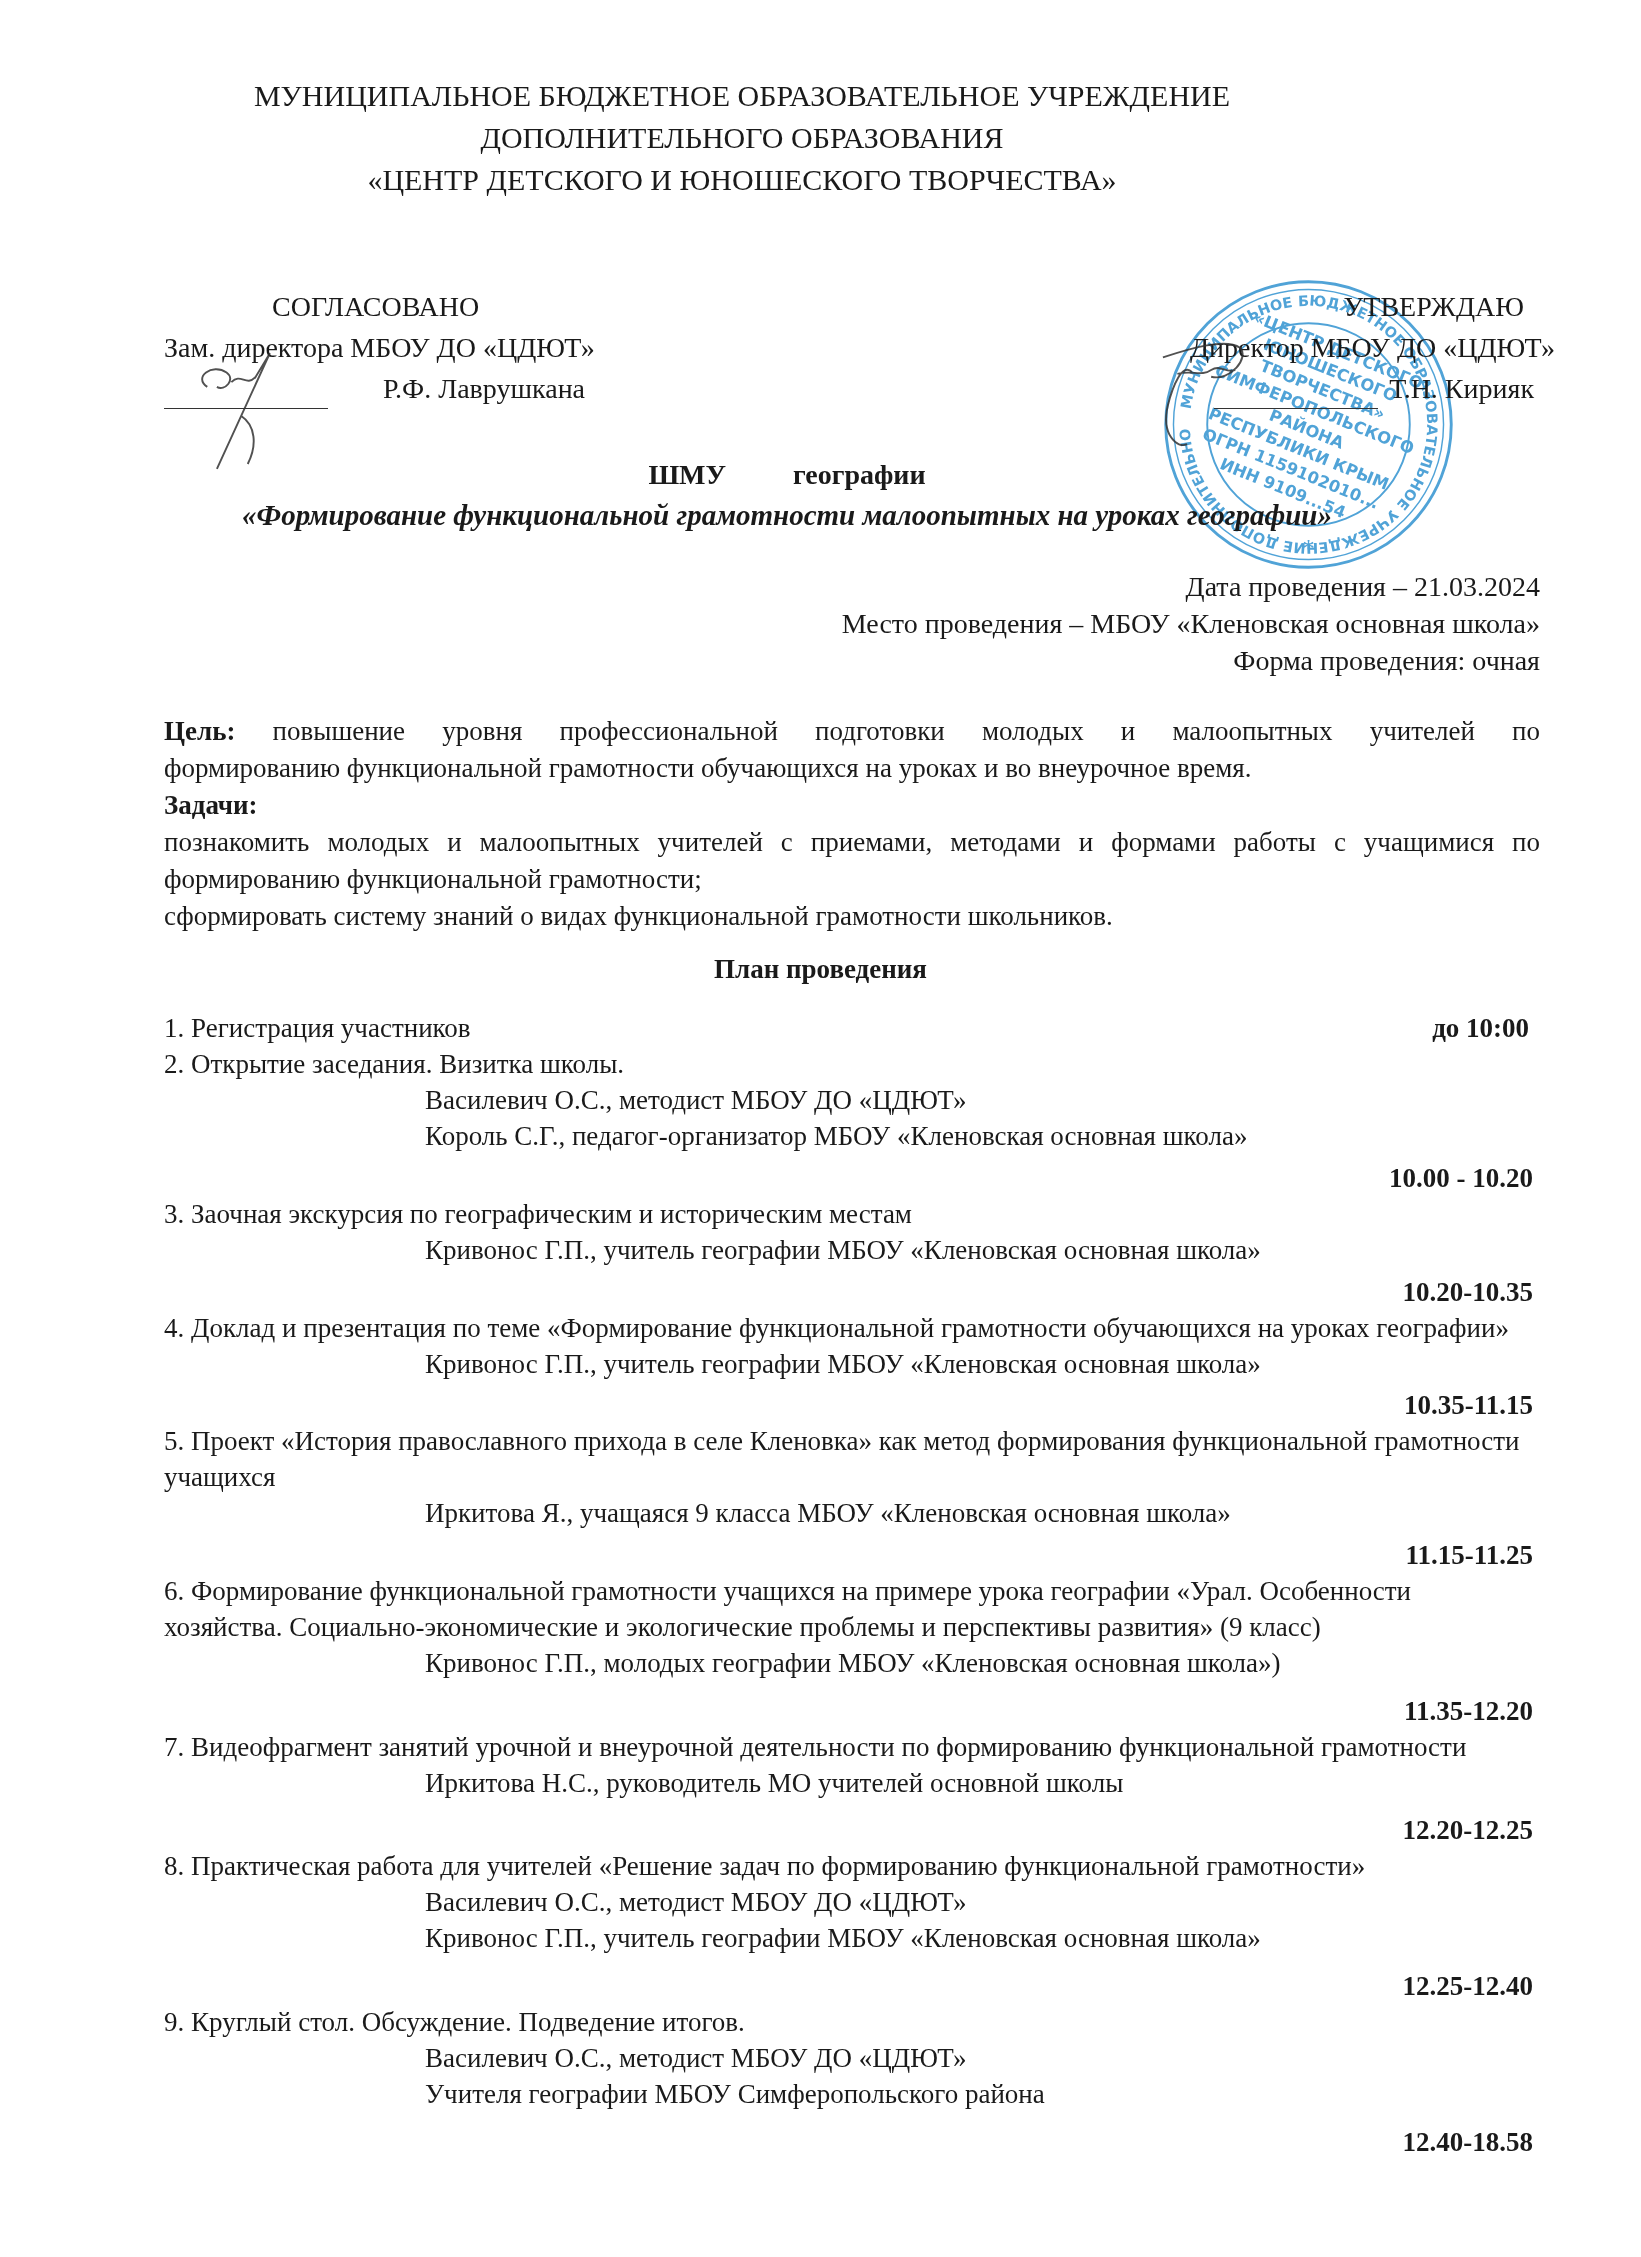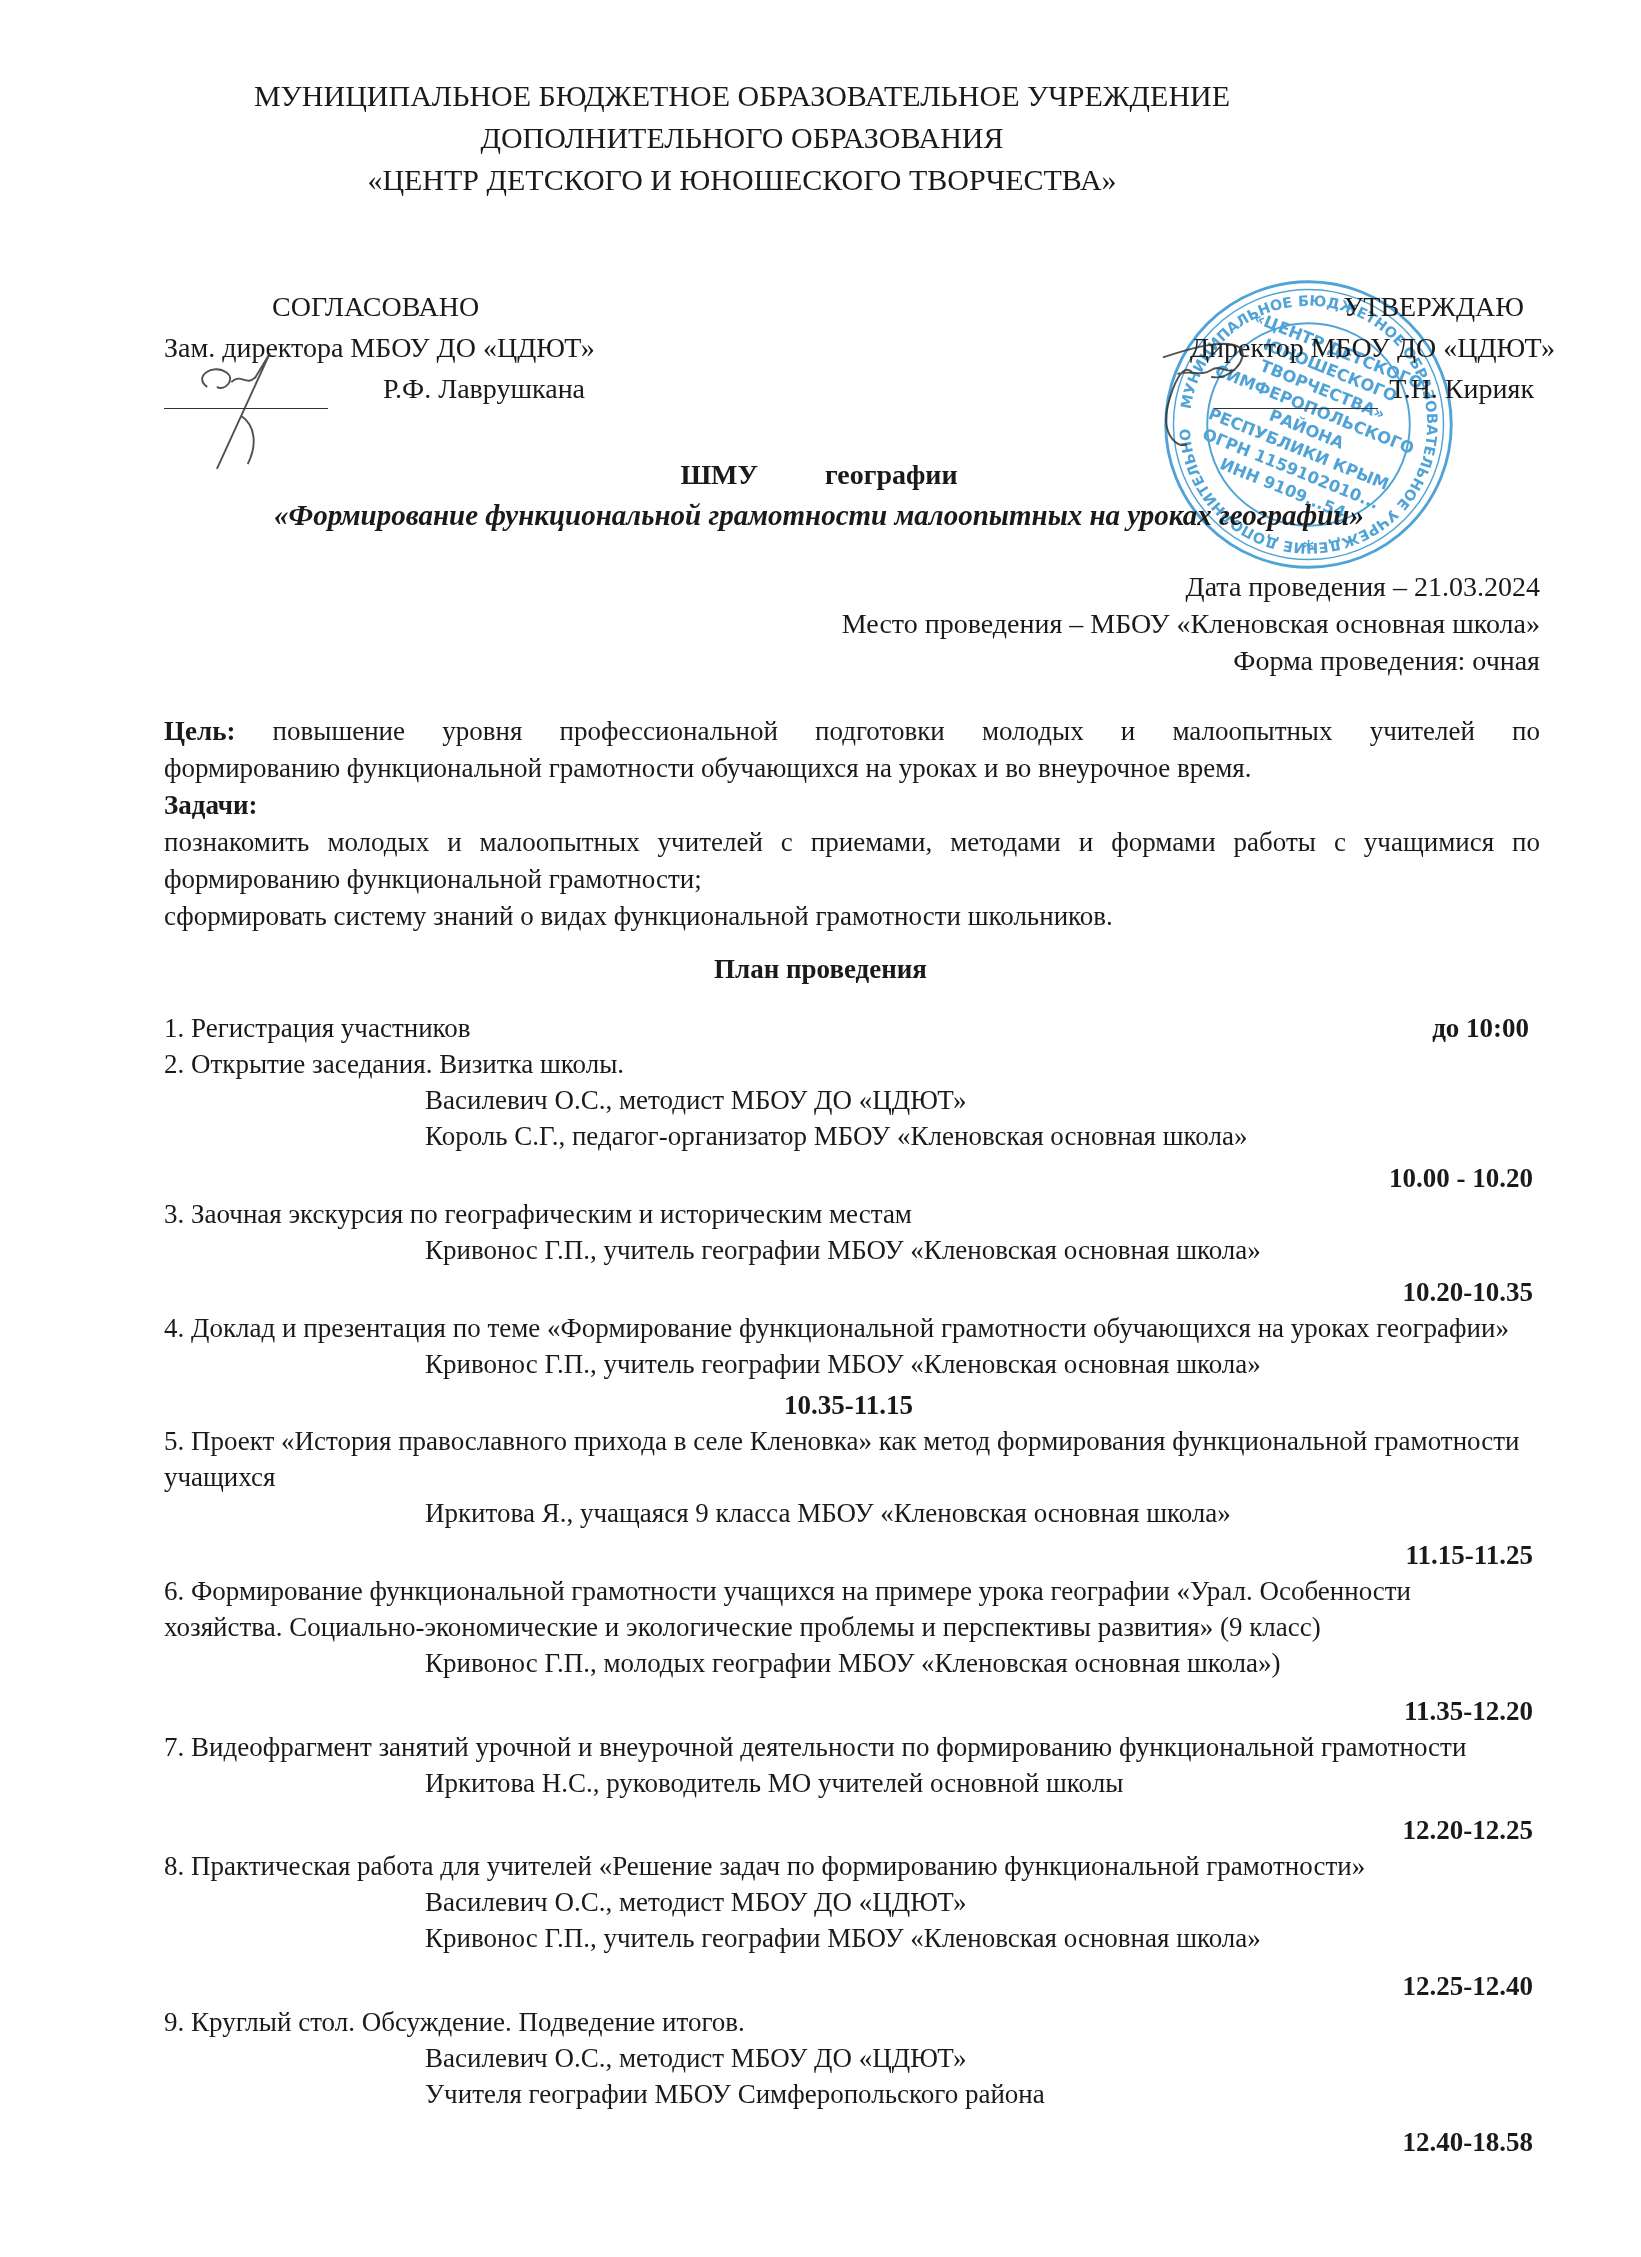--- a/index.html
+++ b/index.html
@@ -7,21 +7,21 @@
     width: 1641px; height: 2257px; position: relative; overflow: hidden;
     font-family: "Liberation Serif", "DejaVu Serif", serif;
     color: #1a1a1a;
   }
   .abs { position: absolute; }
   .center { text-align: center; }
   .header-org { left: 0; width: 1484px; top: 75px; font-size: 30px; line-height: 42px; }
   .approve-left { left: 164px; top: 286px; font-size: 28px; line-height: 41px; }
   .approve-right { left: 1101px; top: 286px; font-size: 28px; line-height: 41px; width: 454px; }
   .sigline { border-bottom: 1.4px solid #333; display: inline-block; }
-  .title-block { left: 0; width: 1574px; top: 454px; padding-left: 32px; }
+  .title-block { left: 0; width: 1574px; top: 454px; }
   .title-1 { font-weight: bold; font-size: 28px; line-height: 41px; word-spacing: 9.7px; }
   .title-2 { font-weight: bold; font-style: italic; font-size: 29px; line-height: 41px; }
   .meta-block { right: 101px; top: 568px; text-align: right; font-size: 28px; line-height: 37px; }
   .body-text { left: 164px; width: 1376px; font-size: 27px; line-height: 37px; }
   .justify { text-align: justify; text-align-last: justify; }
   .plan-title { left: 0; width: 1641px; top: 954px; font-weight: bold; font-size: 27px; }
   .plan { left: 164px; width: 1369px; top: 1010px; font-size: 27px; line-height: 36px; }
   .item-title { }
   .speaker { padding-left: 261px; }
   .time { text-align: right; font-weight: bold; font-size: 27px; }
@@ -121,21 +121,21 @@
       <div class="time" style="margin-top: 5.8px;">10.00 - 10.20</div>
     </div>
     <div>
       <div class="item-title"><span>3.</span> <span>Заочная экскурсия по географическим и историческим местам</span></div>
       <div class="speaker">Кривонос Г.П., учитель географии МБОУ «Кленовская основная школа»</div>
       <div class="time" style="margin-top: 5.8px;">10.20-10.35</div>
     </div>
     <div>
       <div class="item-title"><span>4.</span> <span>Доклад и презентация по теме «Формирование функциональной  грамотности обучающихся на уроках географии»</span></div>
       <div class="speaker">Кривонос Г.П., учитель географии МБОУ «Кленовская основная школа»</div>
-      <div class="time" style="margin-top: 5.8px; text-align: center;">10.35-11.15</div>
+      <div class="time" style="margin-top: 5.8px;">10.35-11.15</div>
     </div>
     <div>
       <div class="item-title"><span>5.</span> <span>Проект «История православного прихода в селе Кленовка» как метод формирования функциональной грамотности  учащихся</span></div>
       <div class="speaker">Иркитова Я., учащаяся 9 класса МБОУ «Кленовская основная школа»</div>
       <div class="time" style="margin-top: 5.8px;">11.15-11.25</div>
     </div>
     <div>
       <div class="item-title"><span>6.</span> <span>Формирование функциональной грамотности учащихся на примере урока географии «Урал. Особенности хозяйства. Социально-экономические и экологические проблемы и перспективы развития» (9 класс)</span></div>
       <div class="speaker">Кривонос Г.П., молодых географии МБОУ «Кленовская основная школа»)</div>
       <div class="time" style="margin-top: 11.6px;">11.35-12.20</div>

